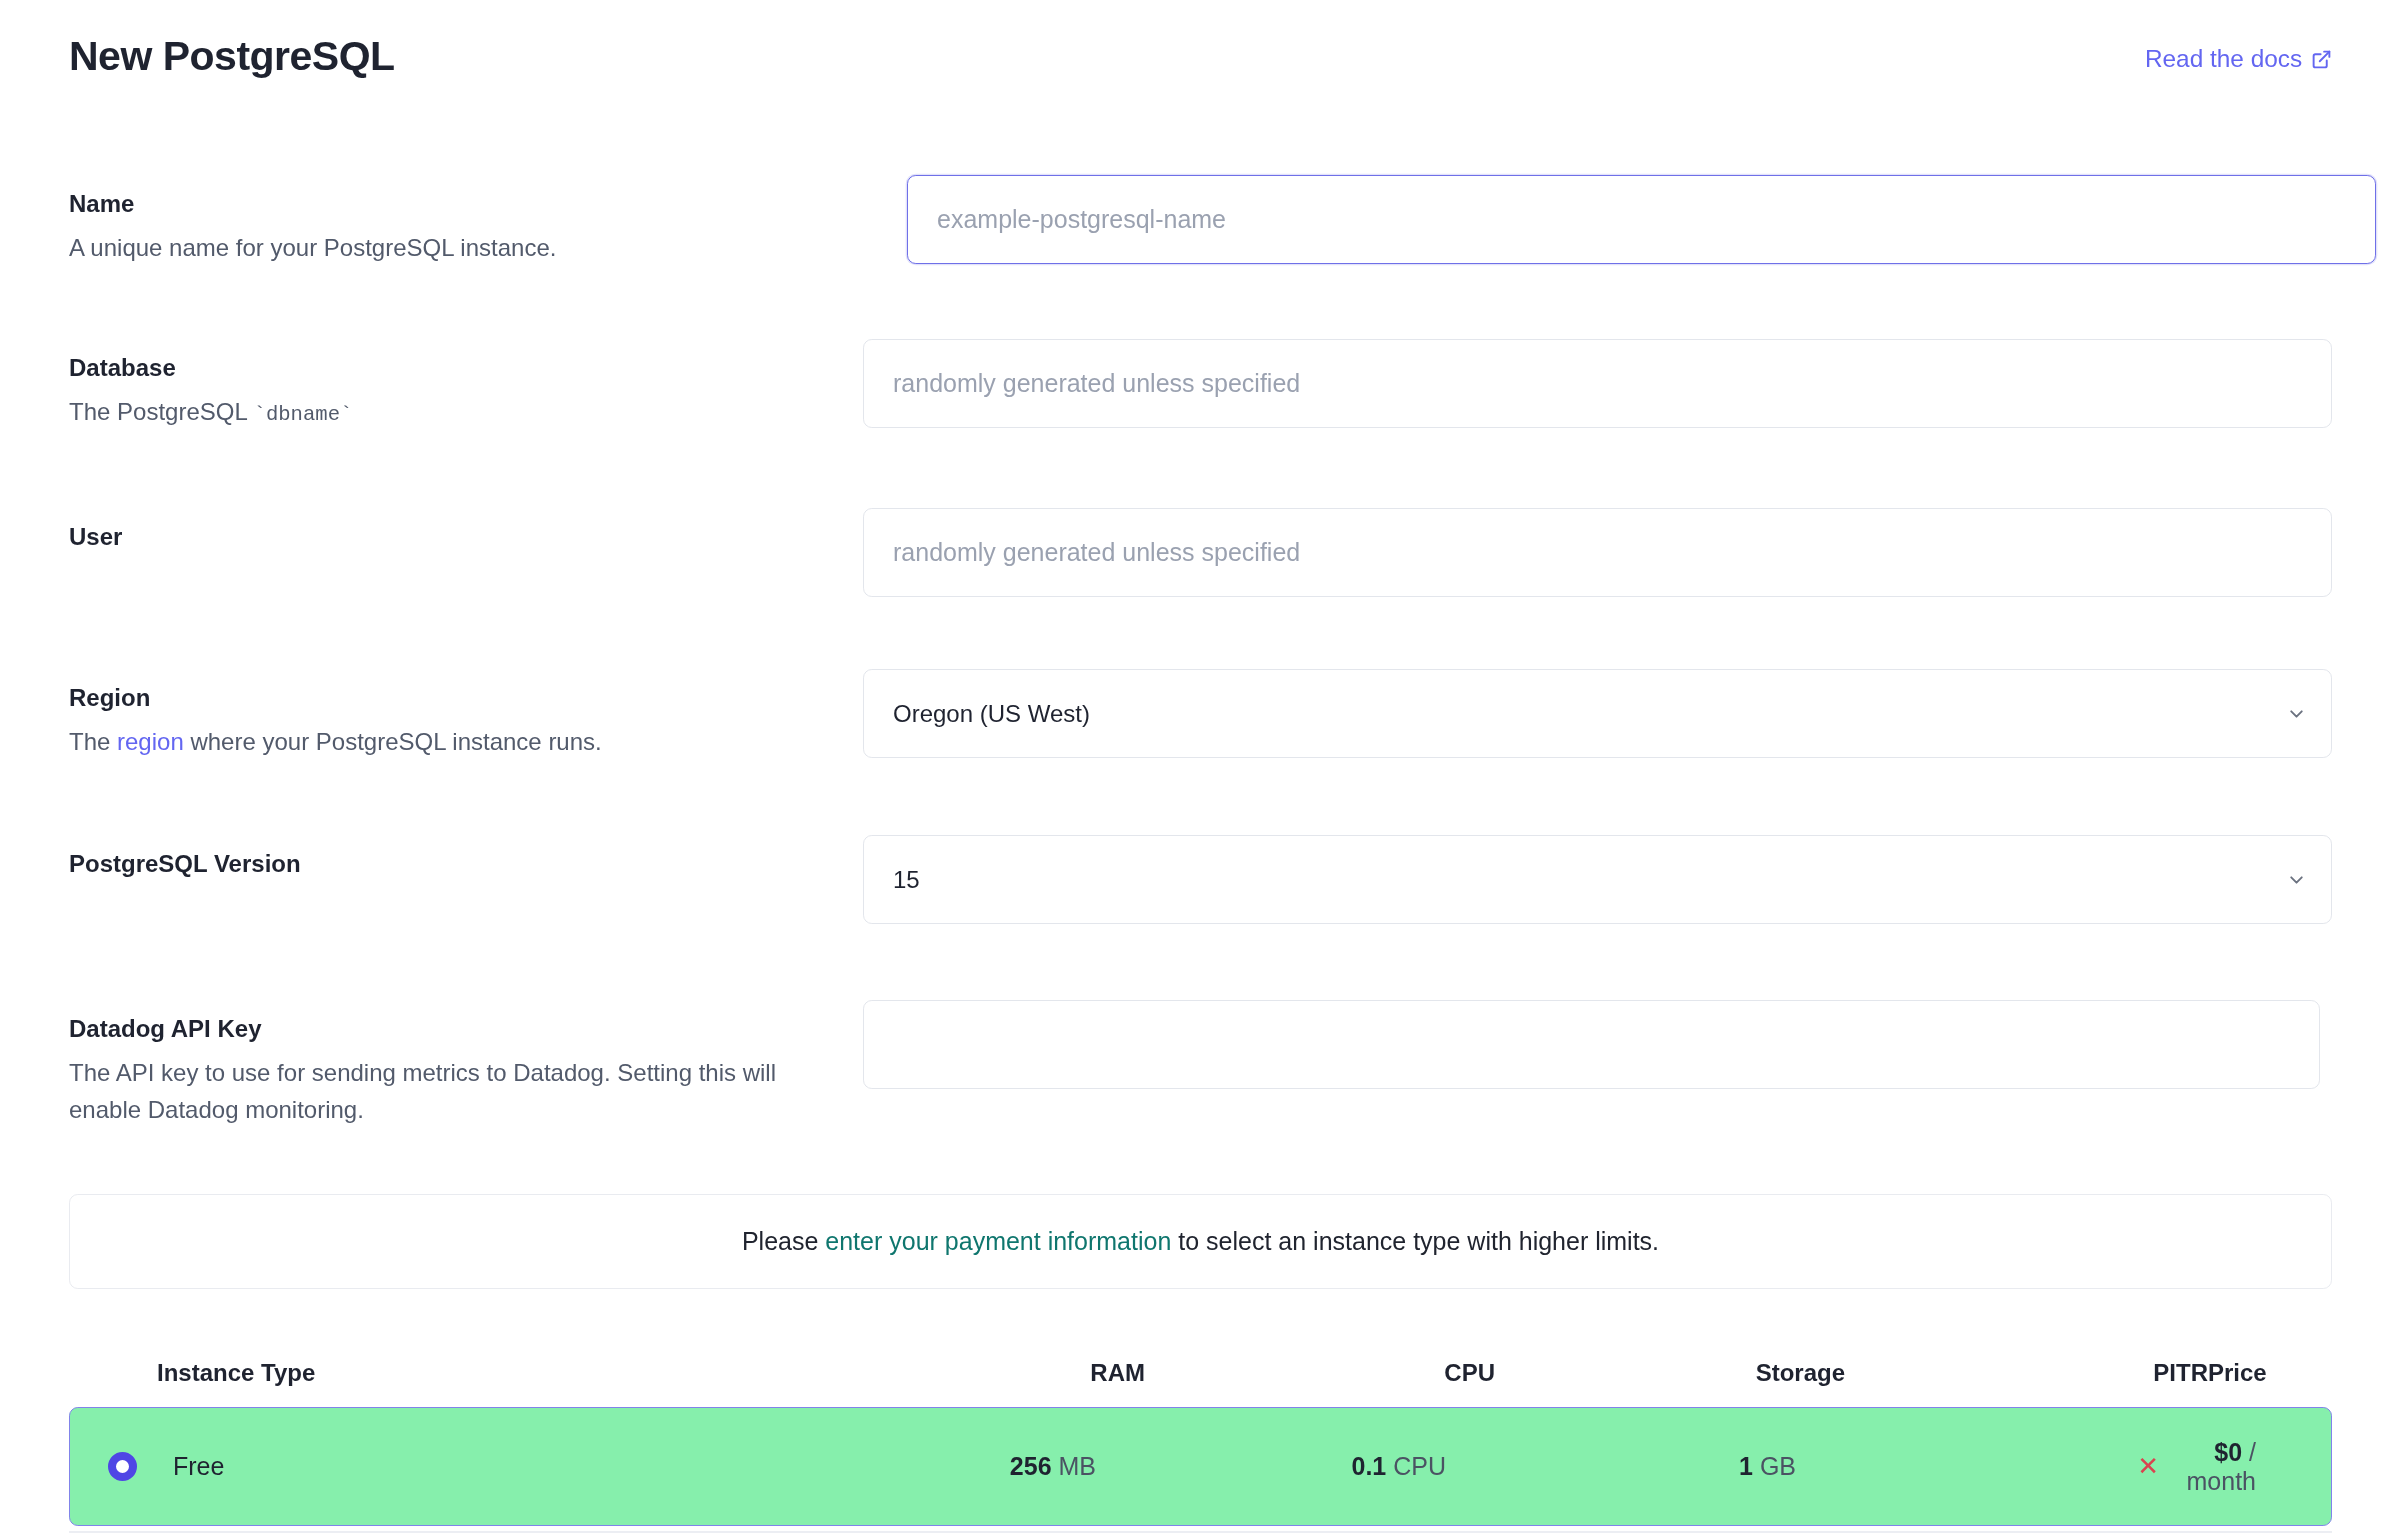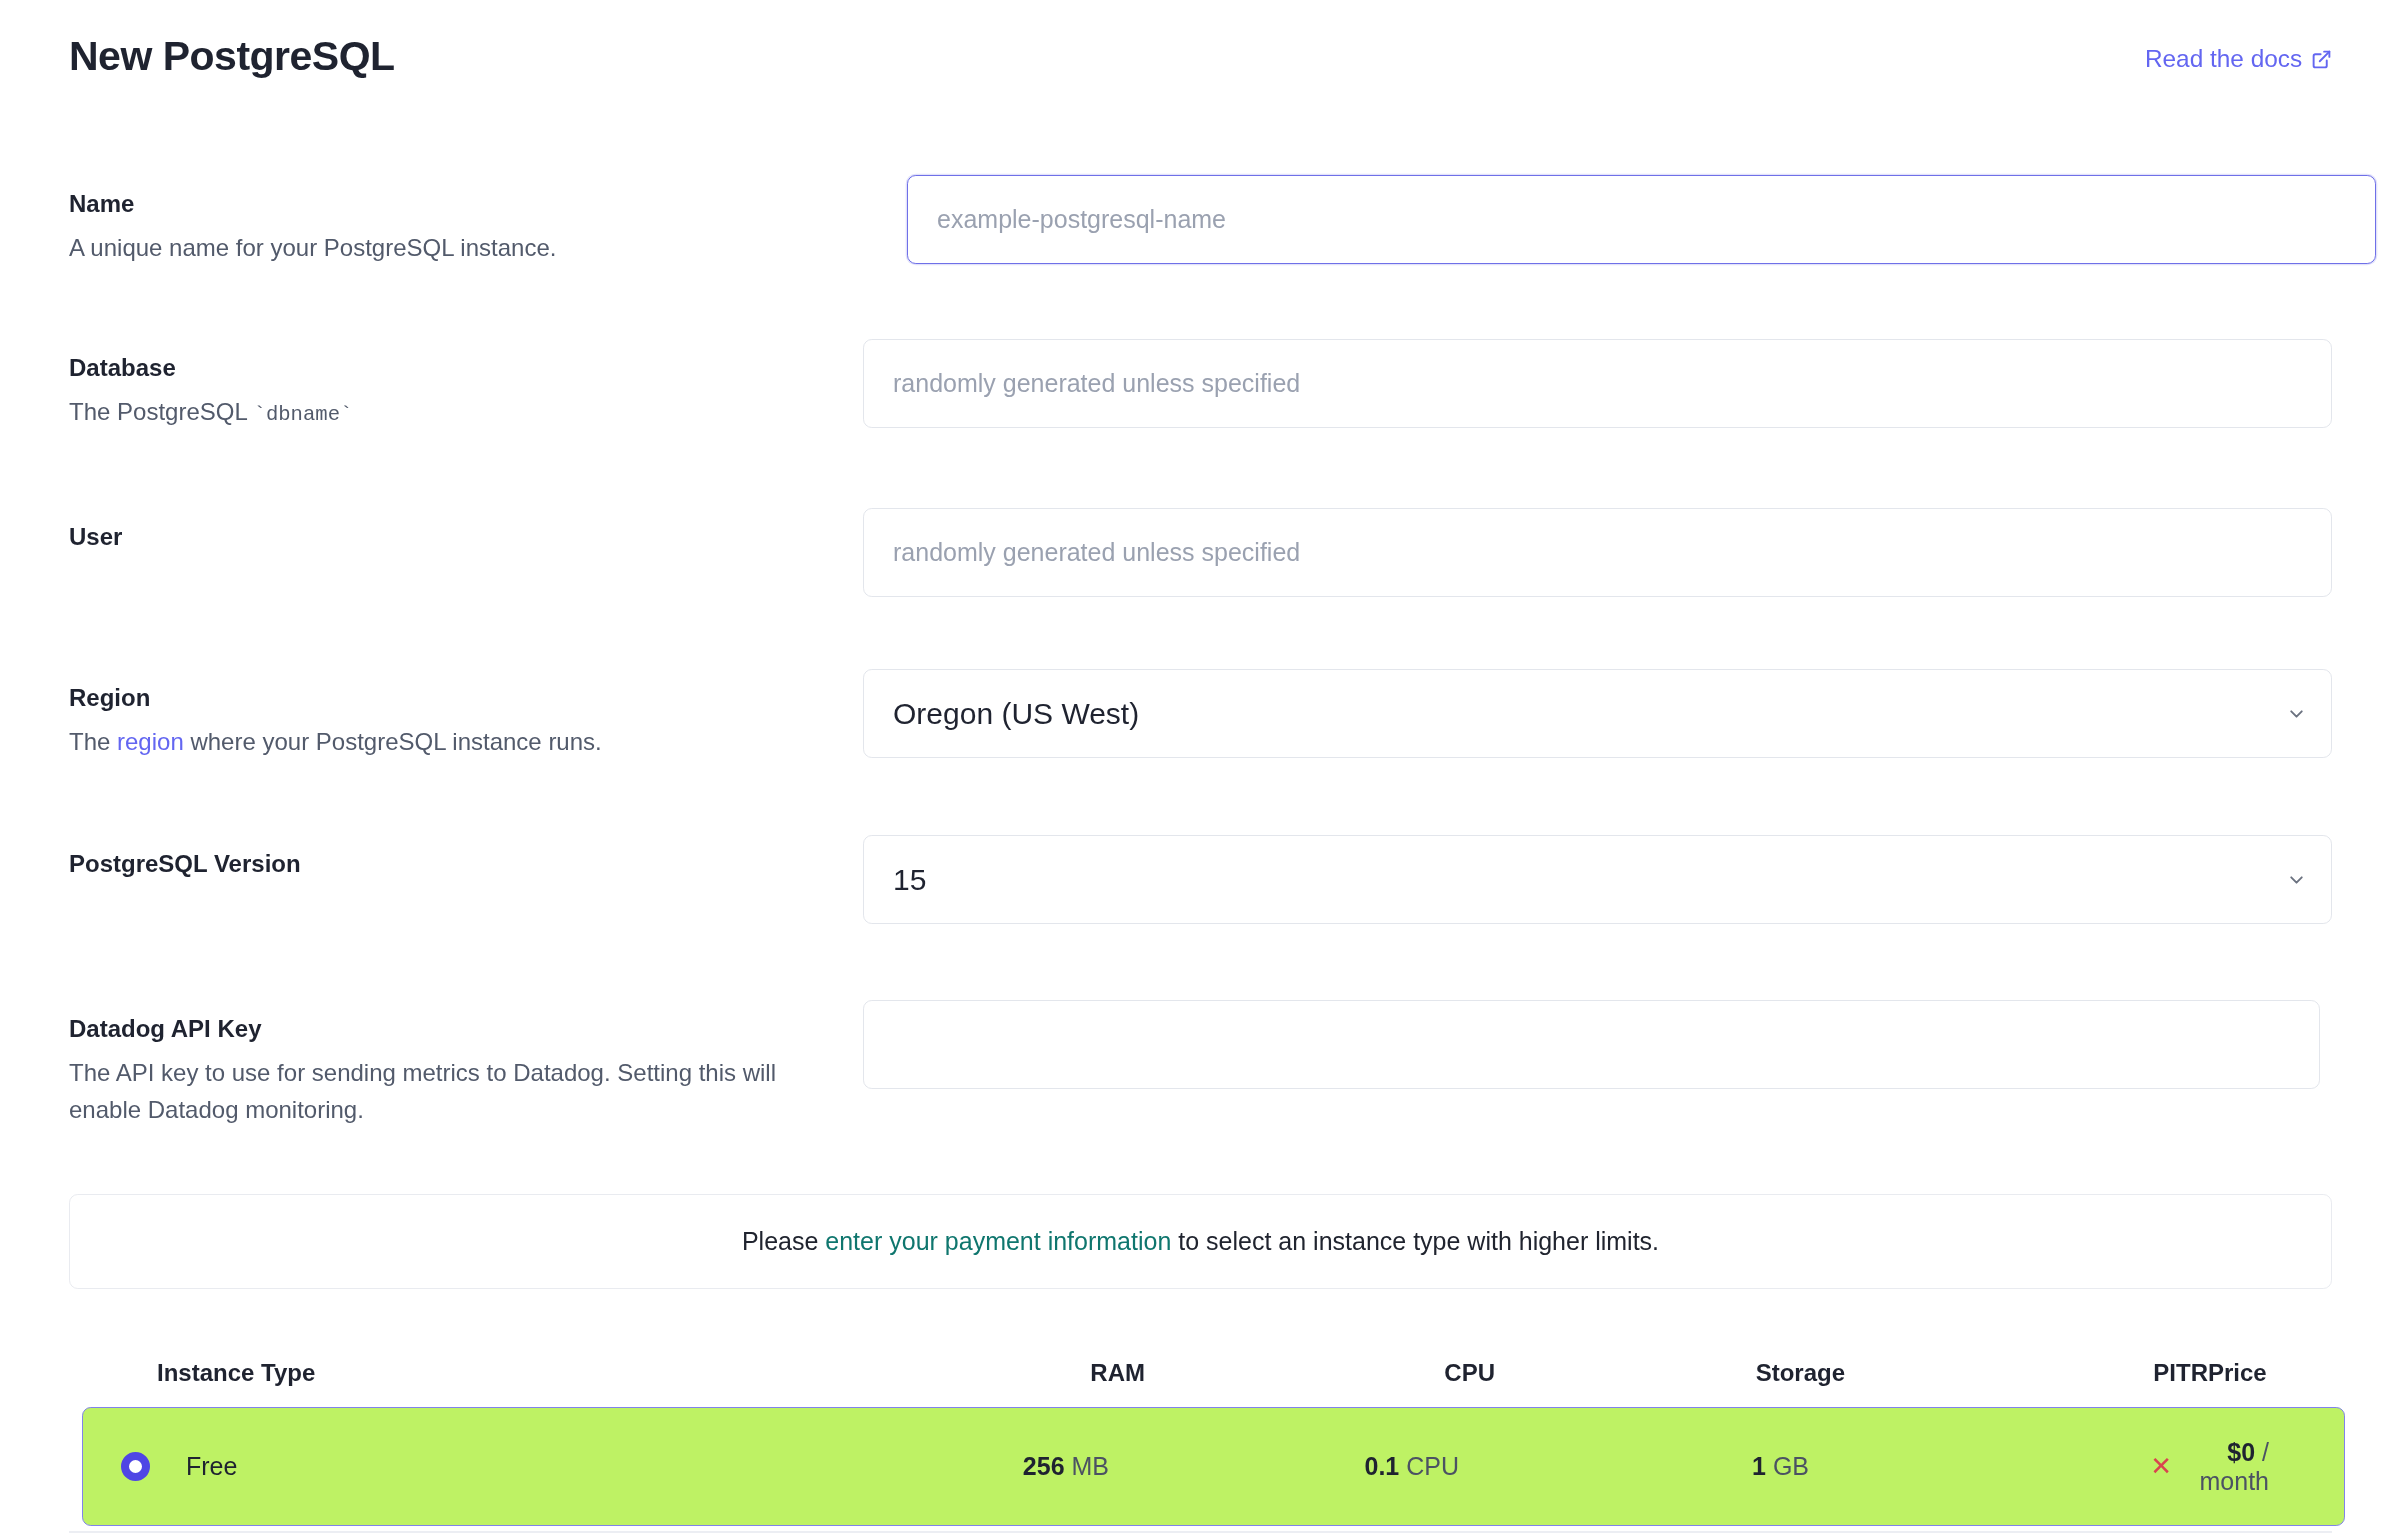--- a/index.html
+++ b/index.html
@@ -116,21 +116,21 @@
   .select-wrap { position: relative; width: 100%; }
   .select-box {
     width: 100%;
     height: 89px;
     border: 1.3px solid #e3e6ec;
     border-radius: 8.8px;
     background: #ffffff;
     display: flex;
     align-items: center;
     padding: 0 29px;
-    font-size: 30px;
+    font-size: 24px;
     color: #1f2330;
     cursor: pointer;
   }
   .chev {
     position: absolute;
     right: 25px;
     top: 50%;
     transform: translateY(-50%);
     display: flex;
     pointer-events: none;
@@ -205,23 +205,22 @@
   .t-body-row {
     position: relative;
     height: 119px;
     padding: 0 75px 0 38px;
     border: 1.9px solid transparent;
     border-radius: 8.8px;
     font-size: 25px;
     color: #1f2330;
   }
   .t-body-row.selected {
-    background: #bef264;
+    background: #86efac;
     border-color: #8183ea;
-    margin-left: 13px;
   }
   .radio {
     flex: 0 0 65px;
     display: flex;
     align-items: center;
     justify-content: flex-start;
     cursor: pointer;
   }
   .radio-dot {
     width: 29px; height: 29px;

